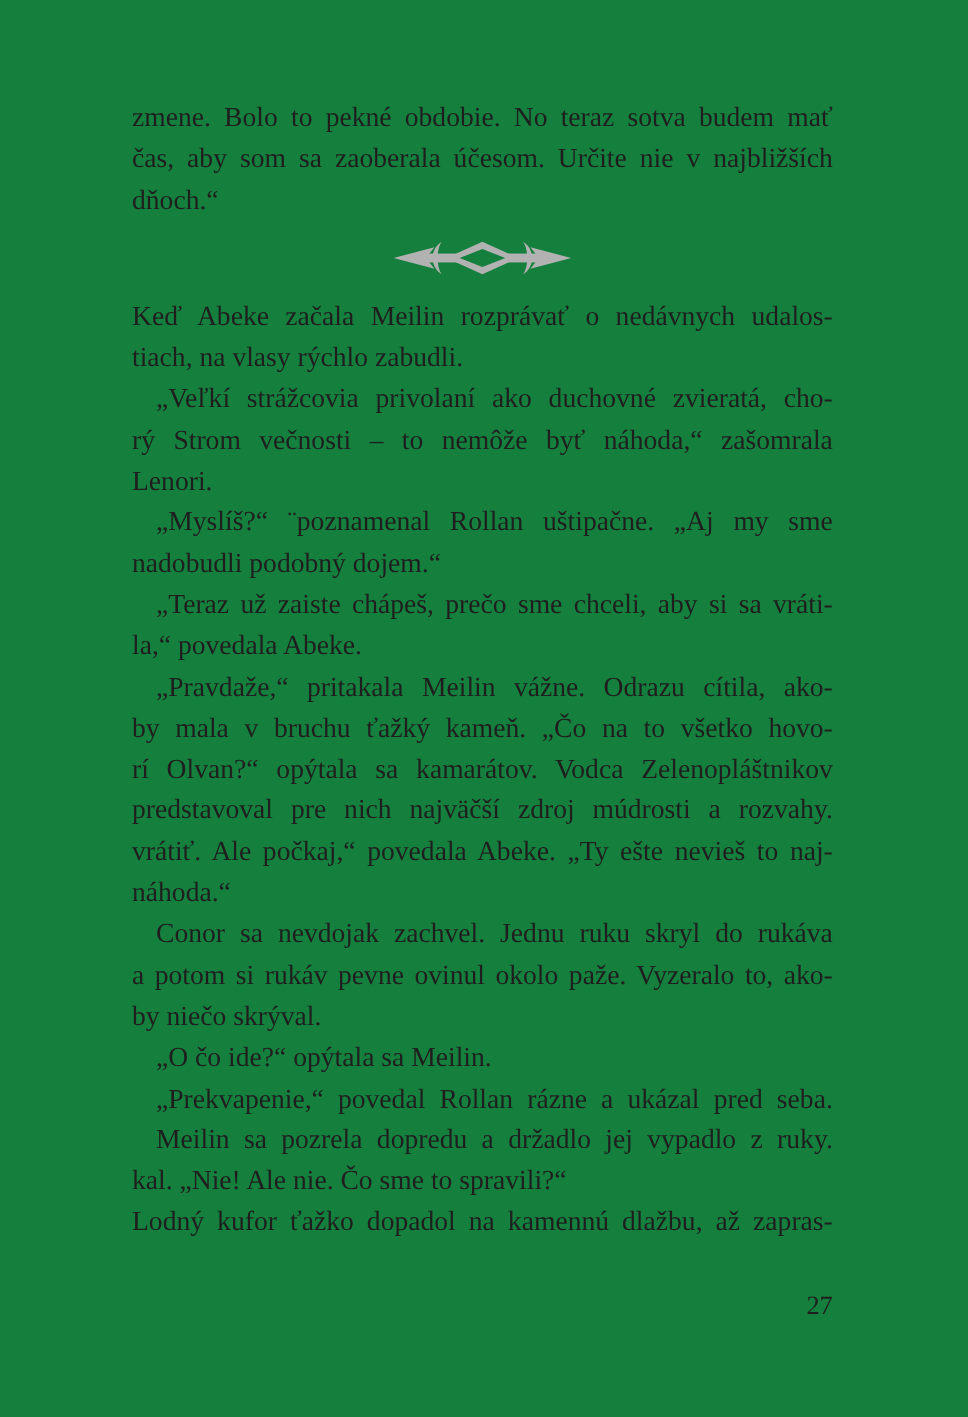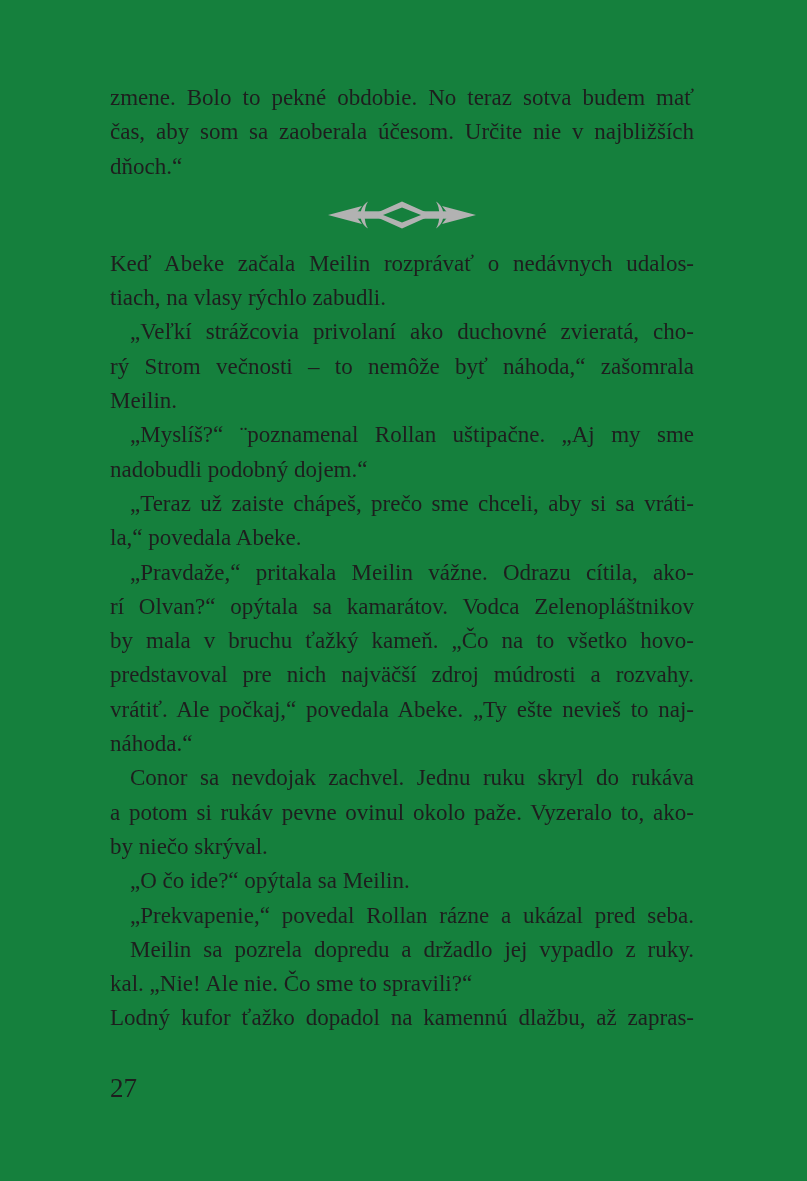--- a/index.html
+++ b/index.html
@@ -34,22 +34,22 @@
     height: 63px;
     display: flex;
     align-items: center;
     justify-content: center;
   }
   .folio {
     position: absolute;
     left: 110px;
     top: 1074px;
     width: 584px;
-    text-align: left;
-    font-size: 27px;
+    text-align: right;
+    font-size: 22px;
     line-height: 28px;
     font-family: Liberation Serif, serif;
   }
 </style>
 </head>
 <body>
 
 <div class="page" style="color: rgb(30, 30, 30); background: #15803d;">
   <div class="text-column">
 
@@ -82,34 +82,34 @@
     </div>
 
     <div id="paras-bottom">
         <div class="para">
           <div class="line just">Keď Abeke začala Meilin rozprávať o nedávnych udalos-</div>
           <div class="line">tiach, na vlasy rýchlo zabudli.</div>
         </div>
         <div class="para">
           <div class="line just ind">„Veľkí strážcovia privolaní ako duchovné zvieratá, cho-</div>
           <div class="line just">rý Strom večnosti – to nemôže byť náhoda,“ zašomrala</div>
-          <div class="line">Meilin.</div>
+          <div class="line">Lenori.</div>
         </div>
         <div class="para">
           <div class="line just ind">„Myslíš?“ ¨poznamenal Rollan uštipačne. „Aj my sme</div>
           <div class="line">nadobudli podobný dojem.“</div>
         </div>
         <div class="para">
           <div class="line just ind">„Teraz už zaiste chápeš, prečo sme chceli, aby si sa vráti-</div>
           <div class="line">la,“ povedala Abeke.</div>
         </div>
         <div class="para">
           <div class="line just ind">„Pravdaže,“ pritakala Meilin vážne. Odrazu cítila, ako-</div>
+          <div class="line just">by mala v bruchu ťažký kameň. „Čo na to všetko hovo-</div>
           <div class="line just">rí Olvan?“ opýtala sa kamarátov. Vodca Zelenopláštnikov</div>
-          <div class="line just">by mala v bruchu ťažký kameň. „Čo na to všetko hovo-</div>
           <div class="line just">predstavoval pre nich najväčší zdroj múdrosti a rozvahy.</div>
         </div>
         <div class="para">
           <div class="line just">vrátiť. Ale počkaj,“ povedala Abeke. „Ty ešte nevieš to naj-</div>
           <div class="line">náhoda.“</div>
         </div>
         <div class="para">
           <div class="line just ind">Conor sa nevdojak zachvel. Jednu ruku skryl do rukáva</div>
           <div class="line just">a potom si rukáv pevne ovinul okolo paže. Vyzeralo to, ako-</div>
           <div class="line">by niečo skrýval.</div>

